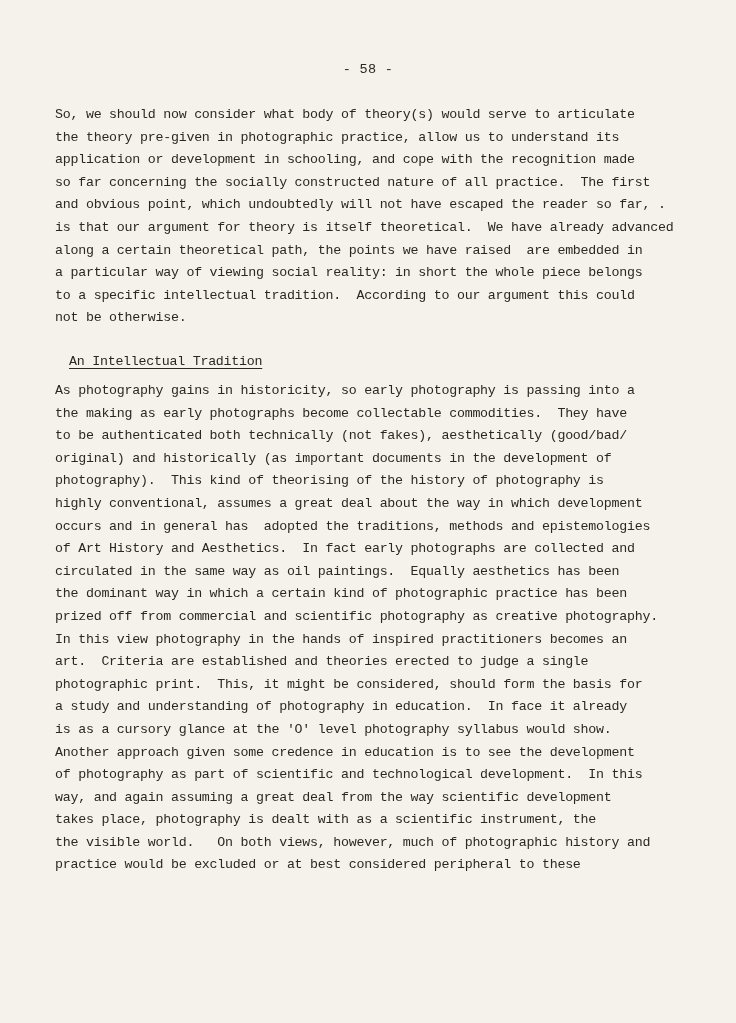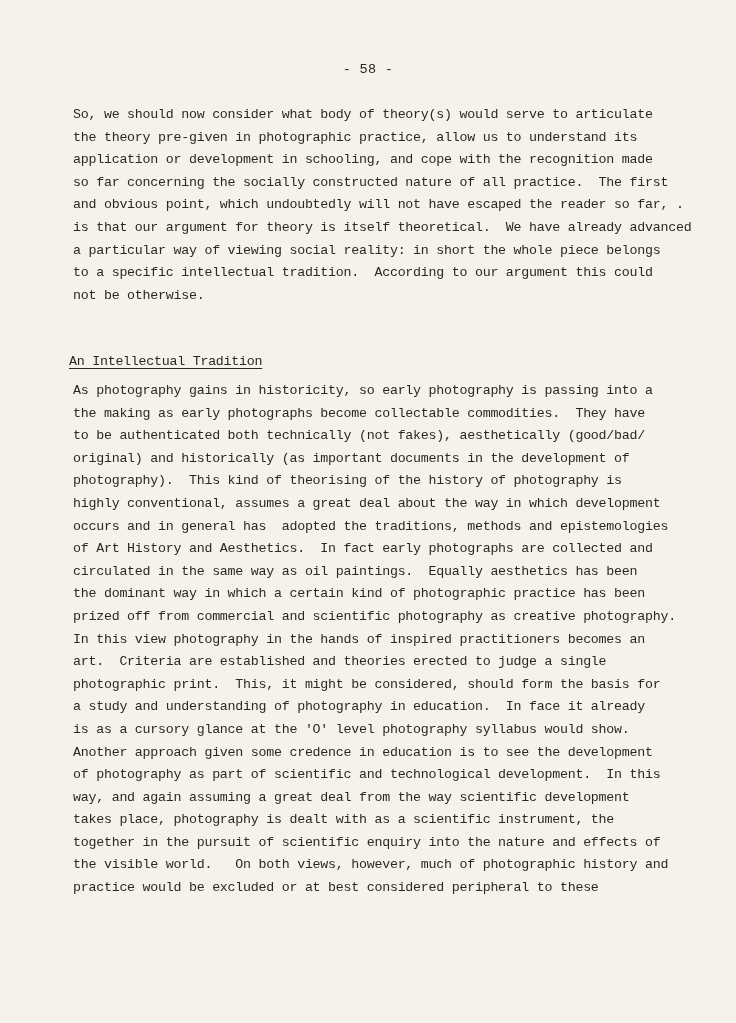--- a/index.html
+++ b/index.html
@@ -26,21 +26,21 @@
     position: absolute;
     top: 62px;
     left: 0;
     width: 736px;
     text-align: center;
     font-size: 13.5px;
     letter-spacing: 0.3px;
   }
   .block {
     position: absolute;
-    left: 73px;
+    left: 55px;
     width: 640px;
   }
   .line {
     display: block;
     white-space: pre;
     font-size: 13.3px;
     line-height: 22.6px;
     height: 22.6px;
     letter-spacing: -0.25px;
   }
@@ -66,20 +66,21 @@
 
   <div class="page-number">- 58 -</div>
 
   <div class="block" id="p1">
     <span class="line">So, we should now consider what body of theory(s) would serve to articulate</span>
     <span class="line">the theory pre-given in photographic practice, allow us to understand its</span>
     <span class="line">application or development in schooling, and cope with the recognition made</span>
     <span class="line">so far concerning the socially constructed nature of all practice.  The first</span>
     <span class="line">and obvious point, which undoubtedly will not have escaped the reader so far, .</span>
     <span class="line">is that our argument for theory is itself theoretical.  We have already advanced</span>
+    <span class="line">along a certain theoretical path, the points we have raised  are embedded in</span>
     <span class="line">a particular way of viewing social reality: in short the whole piece belongs</span>
     <span class="line">to a specific intellectual tradition.  According to our argument this could</span>
     <span class="line">not be otherwise.</span>
   </div>
 
   <div class="heading">An Intellectual Tradition</div>
 
   <div class="block" id="p2">
     <span class="line">As photography gains in historicity, so early photography is passing into a</span>
     <span class="line">the making as early photographs become collectable commodities.  They have</span>
@@ -94,18 +95,17 @@
     <span class="line">prized off from commercial and scientific photography as creative photography.</span>
     <span class="line">In this view photography in the hands of inspired practitioners becomes an</span>
     <span class="line">art.  Criteria are established and theories erected to judge a single</span>
     <span class="line">photographic print.  This, it might be considered, should form the basis for</span>
     <span class="line">a study and understanding of photography in education.  In face it already</span>
     <span class="line">is as a cursory glance at the 'O' level photography syllabus would show.</span>
     <span class="line">Another approach given some credence in education is to see the development</span>
     <span class="line">of photography as part of scientific and technological development.  In this</span>
     <span class="line">way, and again assuming a great deal from the way scientific development</span>
     <span class="line">takes place, photography is dealt with as a scientific instrument, the</span>
-    <span class="line">together in the pursuit of scientific enquiry into the nature and effects of</span>
     <span class="line">the visible world.   On both views, however, much of photographic history and</span>
     <span class="line">practice would be excluded or at best considered peripheral to these</span>
   </div>
 
 </div>
 
 </body></html>

